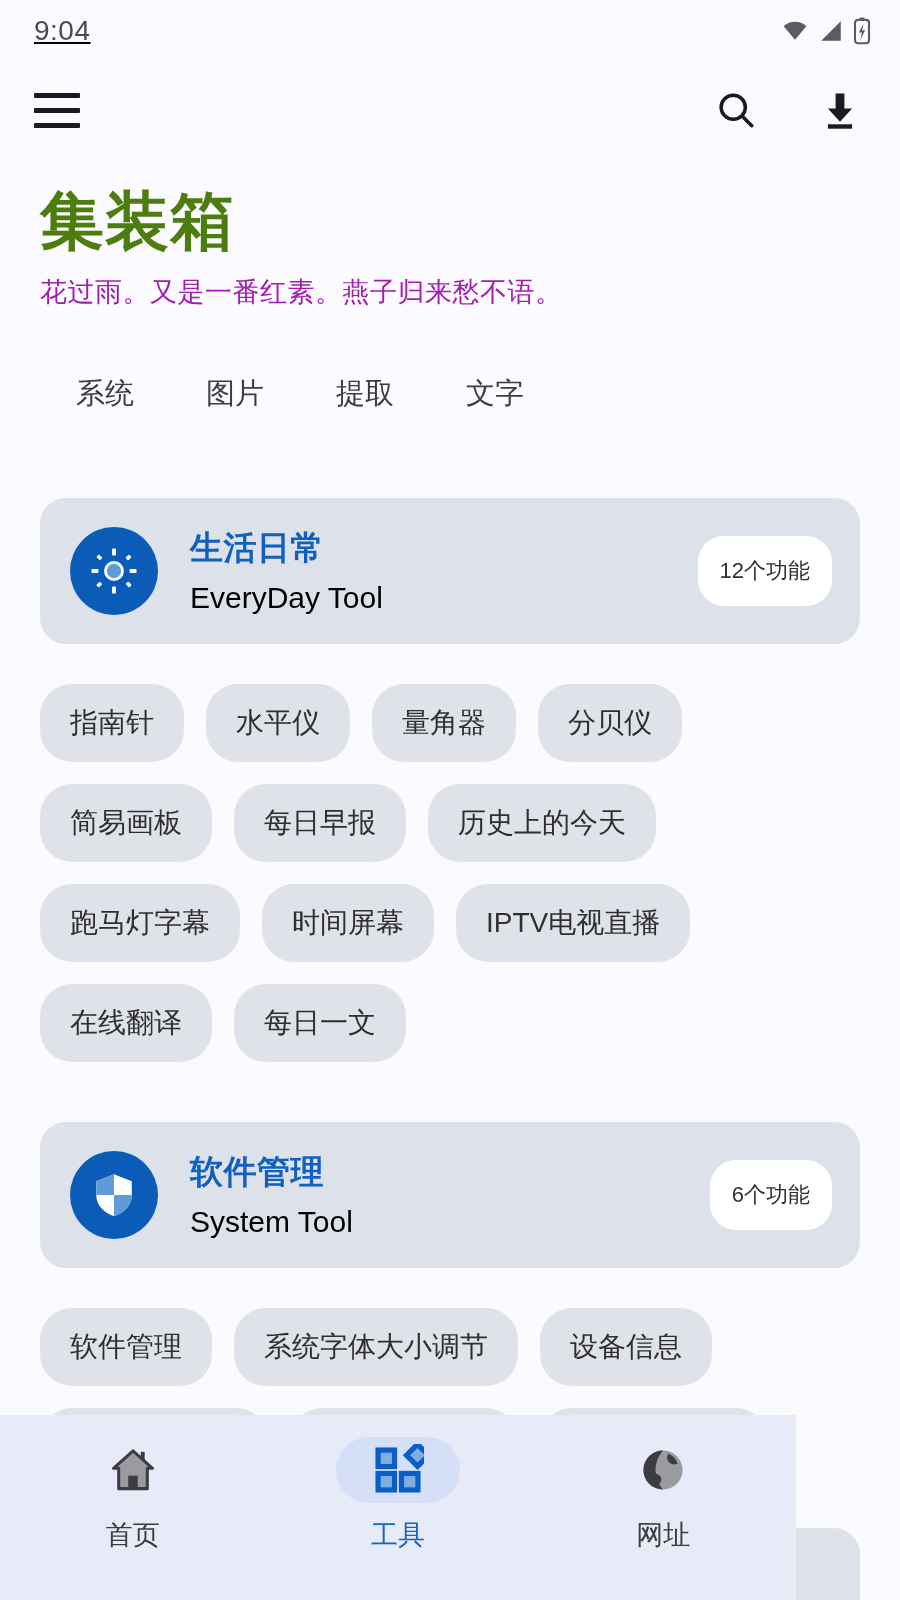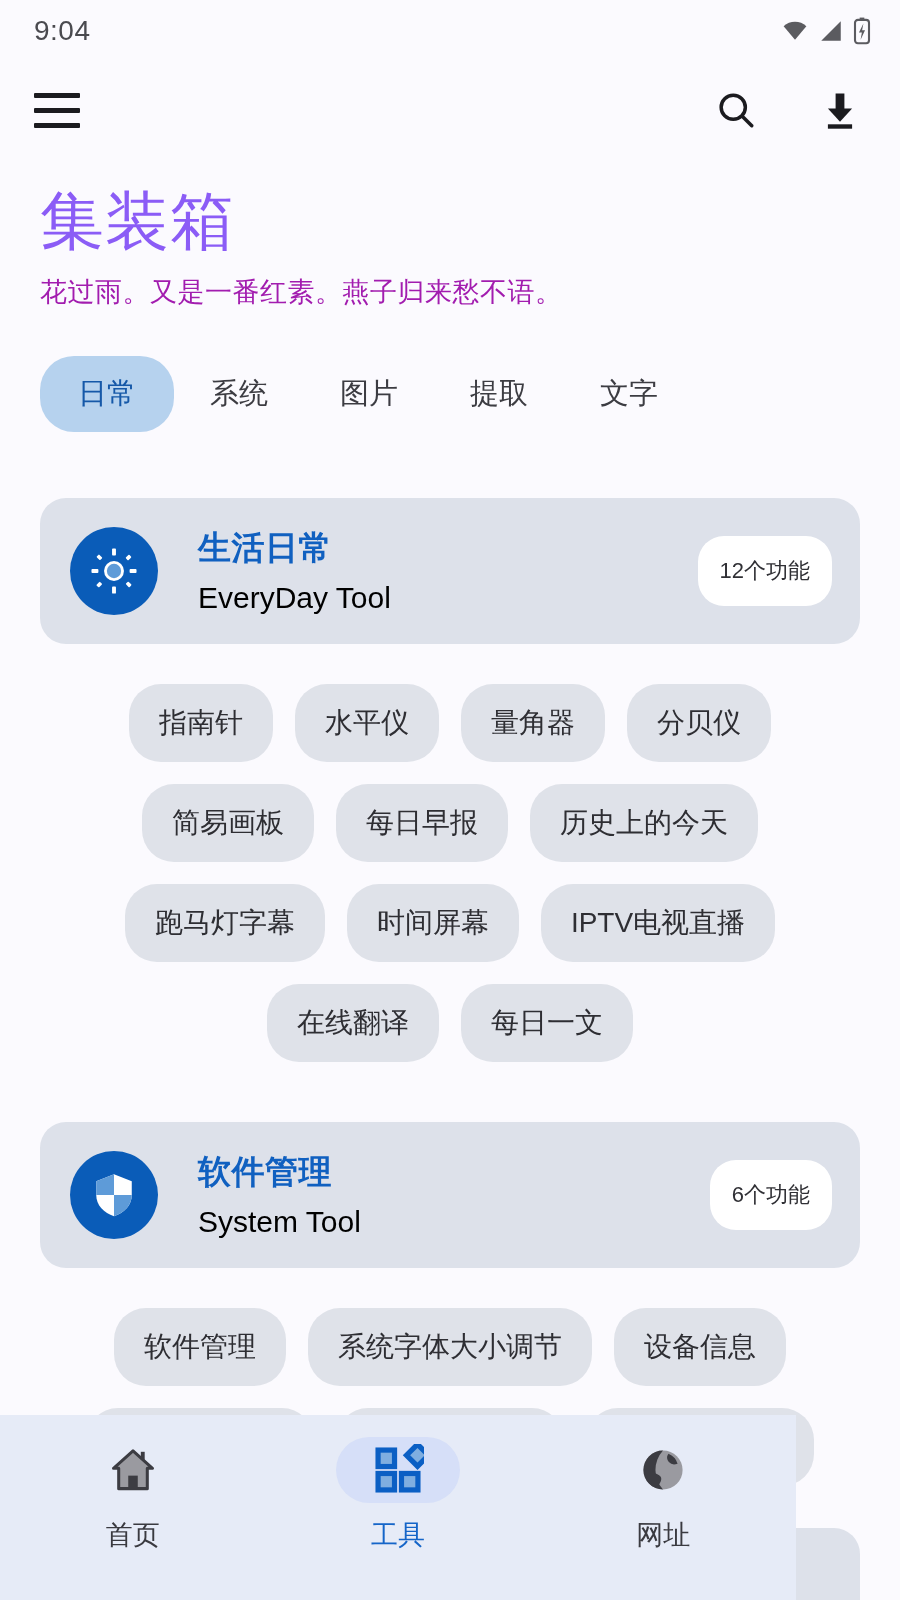--- a/index.html
+++ b/index.html
@@ -7,41 +7,41 @@
     width: 900px; height: 1600px;
     background: #FBFAFE;
     font-family: "Liberation Sans", "DejaVu Sans", sans-serif;
     overflow: hidden;
   }
   .phone { position: relative; width: 900px; height: 1600px; background: #FBFAFE; }
 
   
   .statusbar {
     height: 62px; display: flex; align-items: center;
-    justify-content: space-between; padding: 0 28px 0 34px;
+    justify-content: space-between; padding: 0 28px 0 34px; text-decoration: underline;
   }
   .status-time { font-size: 28px; color: #4A4A4F; letter-spacing: .5px; }
   .status-icons { display: flex; align-items: center; gap: 7px; }
 
   
   .appbar {
     height: 96px; display: flex; align-items: center;
     justify-content: space-between; padding: 0 34px 0 34px;
   }
   .appbar-right { display: flex; align-items: center; gap: 52px; }
   .icon-btn { display: flex; align-items: center; justify-content: center;
               width: 52px; height: 52px; cursor: pointer; }
   .hamburger { width: 46px; display: flex; flex-direction: column; gap: 10px; cursor: pointer; }
   .hamburger i { display: block; height: 5px; background: #1B1B1F; border-radius: 1px; }
 
   
   .header { padding: 30px 40px 0 40px; }
   .page-title {
-    font-size: 64px; line-height: 1.06; color: #8b5cf6;
-    font-weight: 400; letter-spacing: 1px;
+    font-size: 64px; line-height: 1.06; color: #4d7c0f;
+    font-weight: 700; letter-spacing: 1px;
   }
   .page-subtitle {
     margin-top: 18px; font-size: 27px; color: #a21caf; letter-spacing: .5px;
   }
 
   
   .tabs {
     display: flex; align-items: center; gap: 0;
     margin-top: 46px; padding-left: 40px; overflow: hidden;
   }
@@ -55,33 +55,33 @@
   .content { padding: 0 40px; margin-top: 66px; }
 
   .section-card {
     position: relative; background: #DDE1EA; border-radius: 26px;
     height: 146px; display: flex; align-items: center; padding: 0 28px 0 30px;
   }
   .sec-avatar {
     width: 88px; height: 88px; border-radius: 50%; background: #0A5CB8;
     display: flex; align-items: center; justify-content: center; flex: none;
   }
-  .sec-text { margin-left: 40px; flex: 1; }
+  .sec-text { margin-left: 32px; flex: 1; }
   .sec-name {
     font-size: 33px; font-weight: bold; color: #1060C0; letter-spacing: .5px;
   }
   .sec-sub { margin-top: 10px; font-size: 30px; color: #000000; }
   .sec-badge {
     background: #FFFFFF; border-radius: 26px; padding: 20px 22px;
     font-size: 22px; color: #303035; white-space: nowrap;
   }
 
   .chips {
     display: flex; flex-wrap: wrap; gap: 22px 22px;
-    margin-top: 40px; margin-bottom: 6px; justify-content: center;
+    margin-top: 40px; margin-bottom: 6px;
   }
   .chip {
     background: #DFE2E9; border-radius: 32px; padding: 20px 30px;
     font-size: 28px; color: #2E2E33; white-space: nowrap; cursor: pointer;
   }
 
   .section-block + .section-block { margin-top: 60px; }
 
   
   .bottom-nav {
@@ -145,21 +145,20 @@
       </div>
     </div>
   </div>
 
   <div class="header">
     <div class="page-title">集装箱</div>
     <div class="page-subtitle">花过雨。又是一番红素。燕子归来愁不语。</div>
   </div>
 
   <div class="tabs">
-    <div class="tab active">日常</div>
     <div class="tab">系统</div>
     <div class="tab">图片</div>
     <div class="tab">提取</div>
     <div class="tab">文字</div>
   </div>
 
   <div class="content">
 
     <div class="section-block">
       <div class="section-card">

